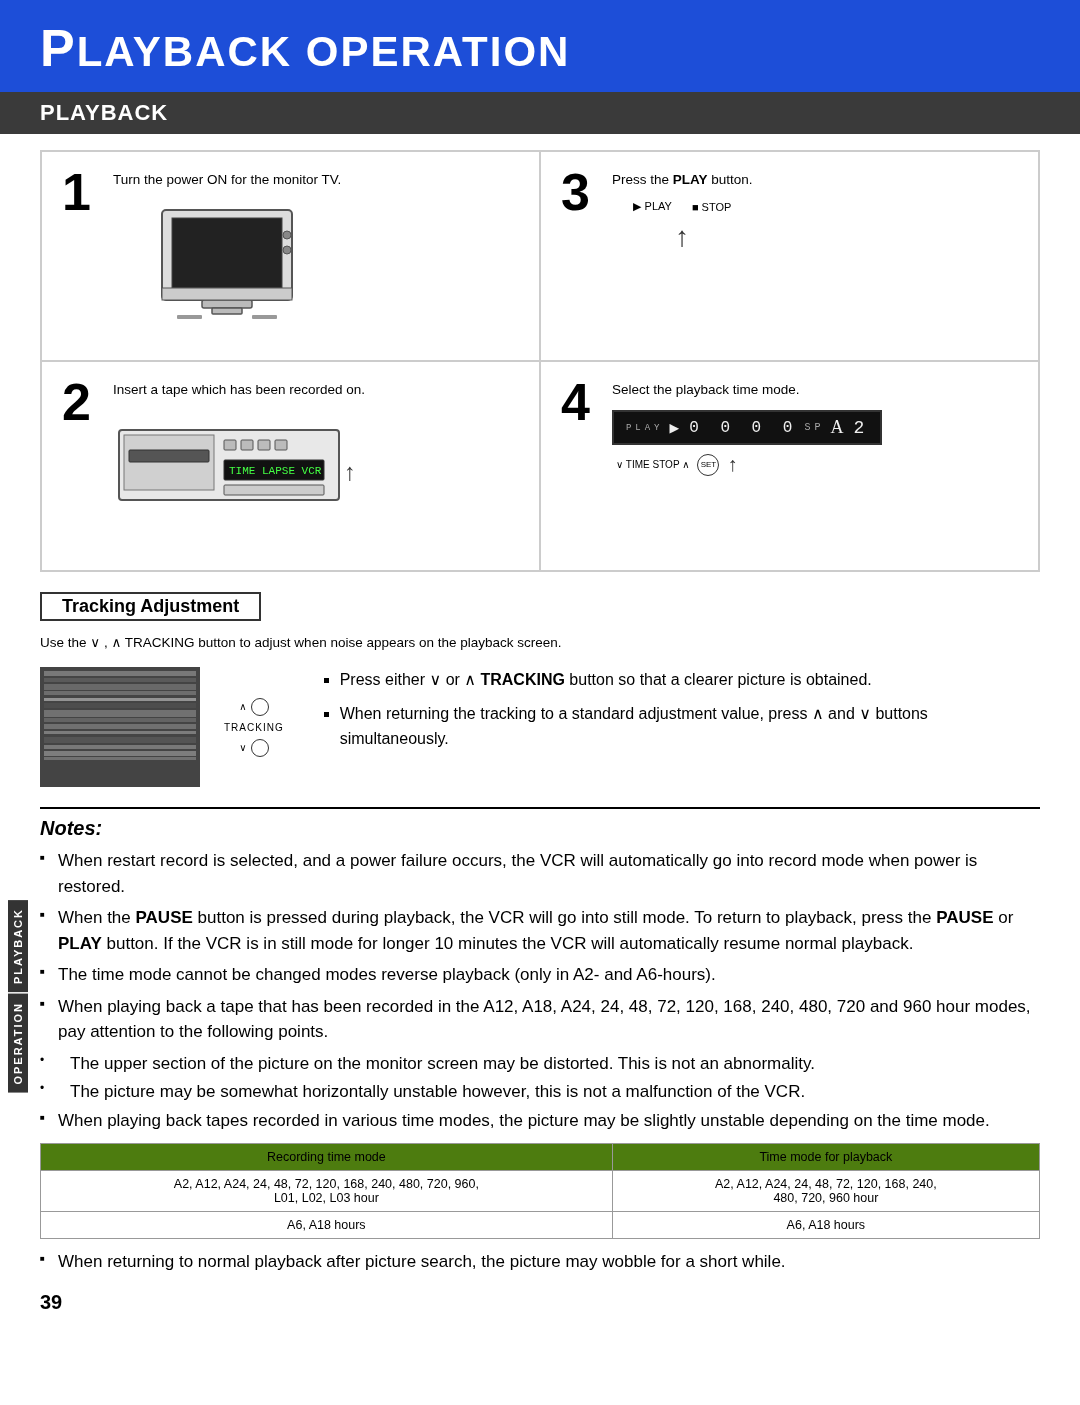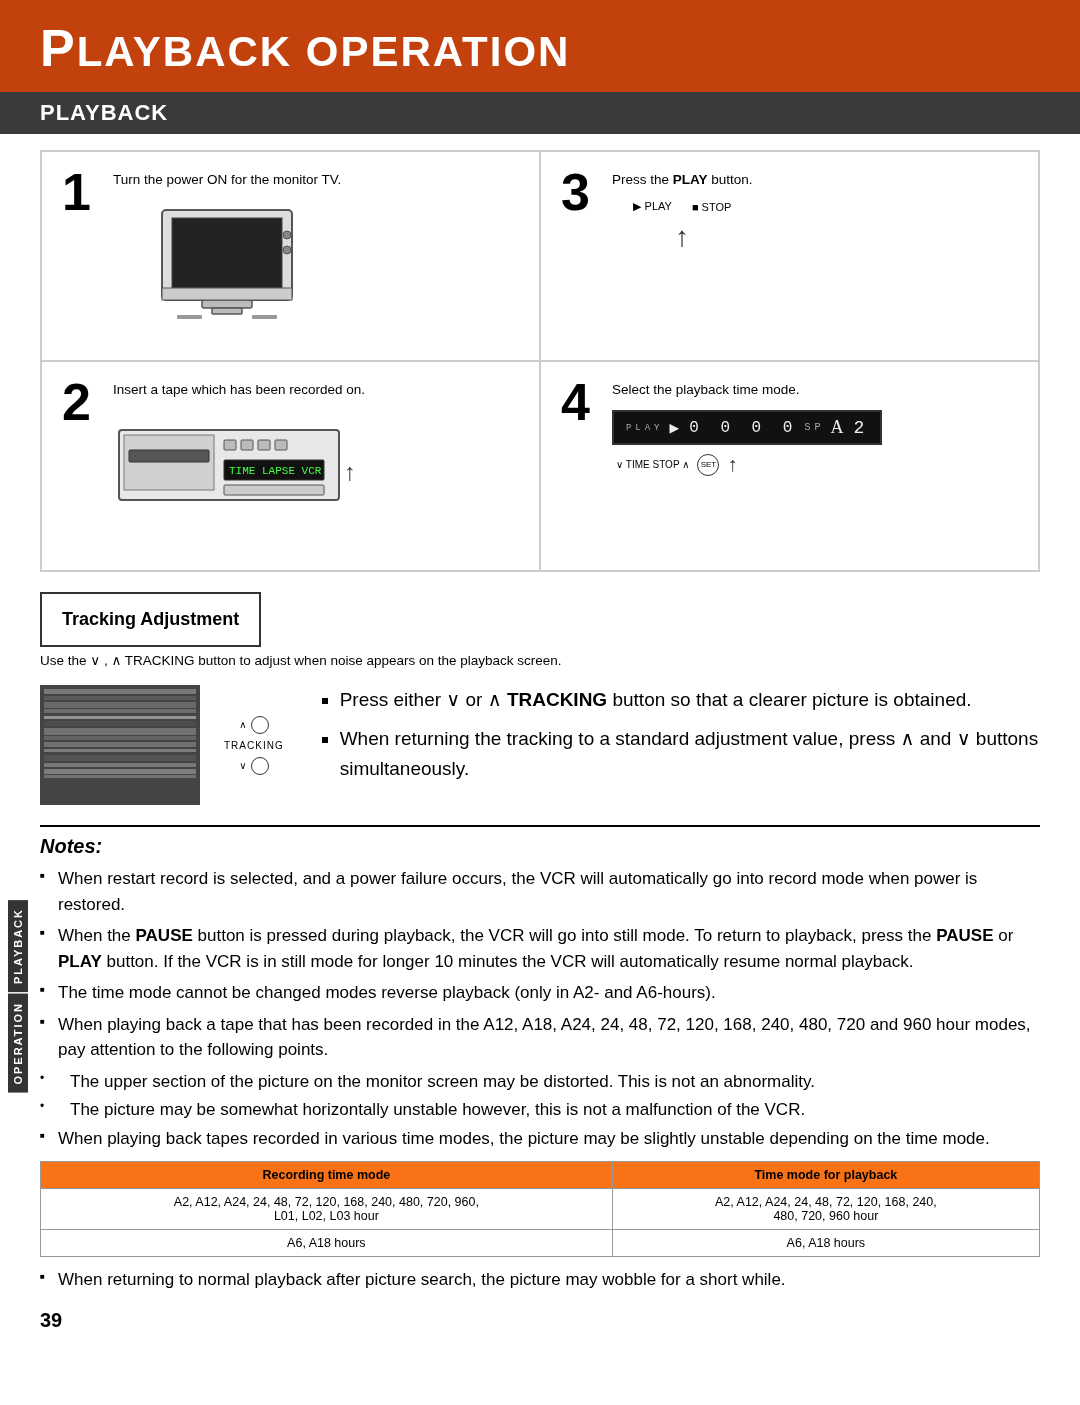--- a/index.html
+++ b/index.html
@@ -7,21 +7,21 @@
       width: 1080px;
       min-height: 1405px;
       background: #ffffff;
       font-family: Arial, Helvetica, sans-serif;
       font-size: 14px;
       color: #000;
     }
 
     
     .page-header {
-      background: #c2410c;
+      background: #1d4ed8;
       padding: 18px 40px 14px 40px;
       margin-bottom: 0;
     }
     .page-header h1 {
       color: #ffffff;
       font-size: 42px;
       font-weight: 900;
       letter-spacing: 2px;
       font-family: Arial, Helvetica, sans-serif;
       text-transform: uppercase;
@@ -92,22 +92,22 @@
       align-items: center;
     }
 
     
     .tracking-section {
       margin-bottom: 16px;
     }
     .tracking-header {
       border: 2px solid #333;
       display: inline-block;
-      padding: 15px 20px;
-      margin-bottom: 4px;
+      padding: 2px 20px;
+      margin-bottom: 12px;
     }
     .tracking-header h3 {
       font-size: 18px;
       font-weight: 900;
     }
     .tracking-description {
       font-size: 13.5px;
       margin-bottom: 14px;
       line-height: 1.5;
     }
@@ -137,21 +137,21 @@
       font-size: 10px;
     }
     .knob-circle {
       width: 18px;
       height: 18px;
       border: 1.5px solid #333;
       border-radius: 50%;
     }
     .tracking-notes {
       flex: 1;
-      font-size: 19px;
+      font-size: 16px;
       line-height: 1.6;
     }
     .tracking-notes li {
       list-style: square;
       margin-left: 16px;
       margin-bottom: 8px;
     }
 
     
     .notes-section {
@@ -199,22 +199,22 @@
       border-collapse: collapse;
       font-size: 12.5px;
       margin: 10px 0;
     }
     .playback-table th, .playback-table td {
       border: 1px solid #999;
       padding: 6px 12px;
       text-align: center;
     }
     .playback-table th {
-      font-weight: bold;
-      background: #f97316;
+      font-weight: normal;
+      background: #4d7c0f;
     }
 
     
     .page-number {
       font-size: 20px;
       font-weight: bold;
       margin-top: 16px;
       padding-bottom: 10px;
     }
 

